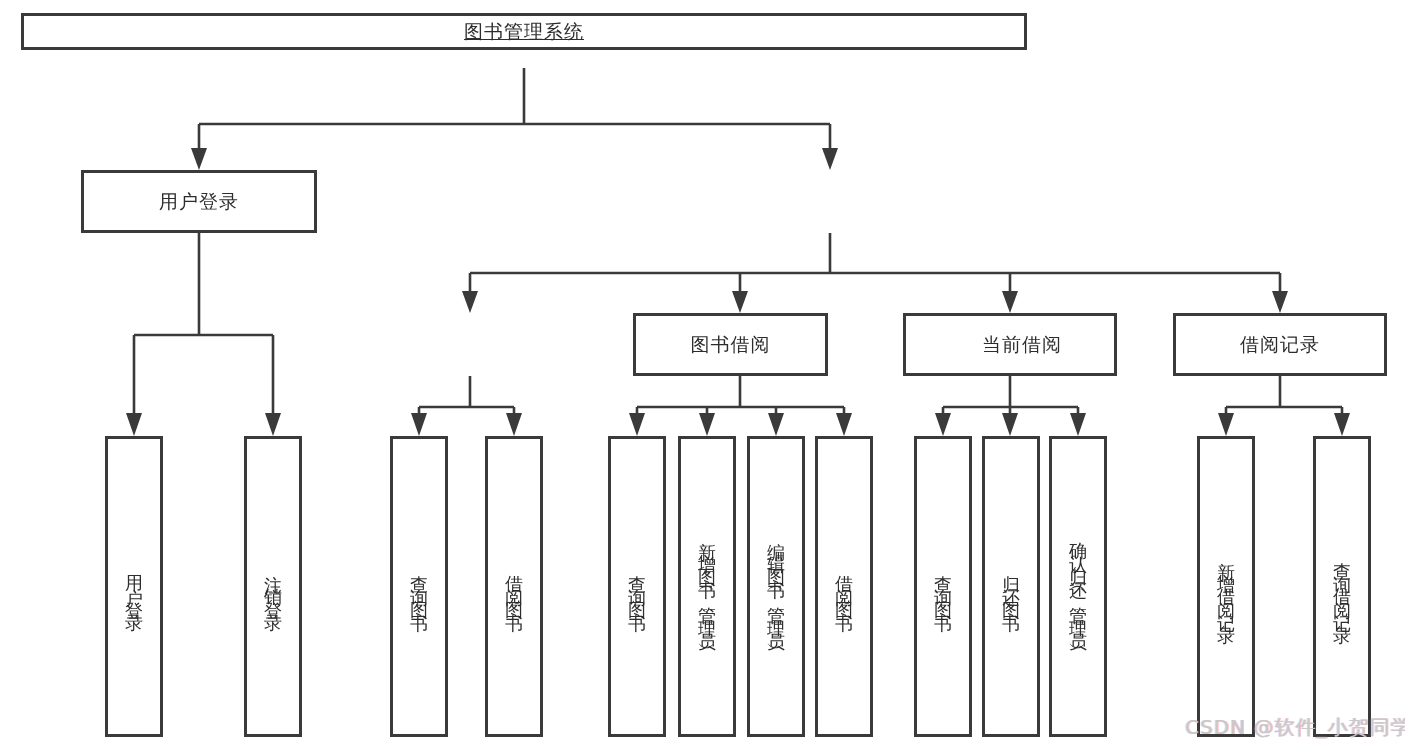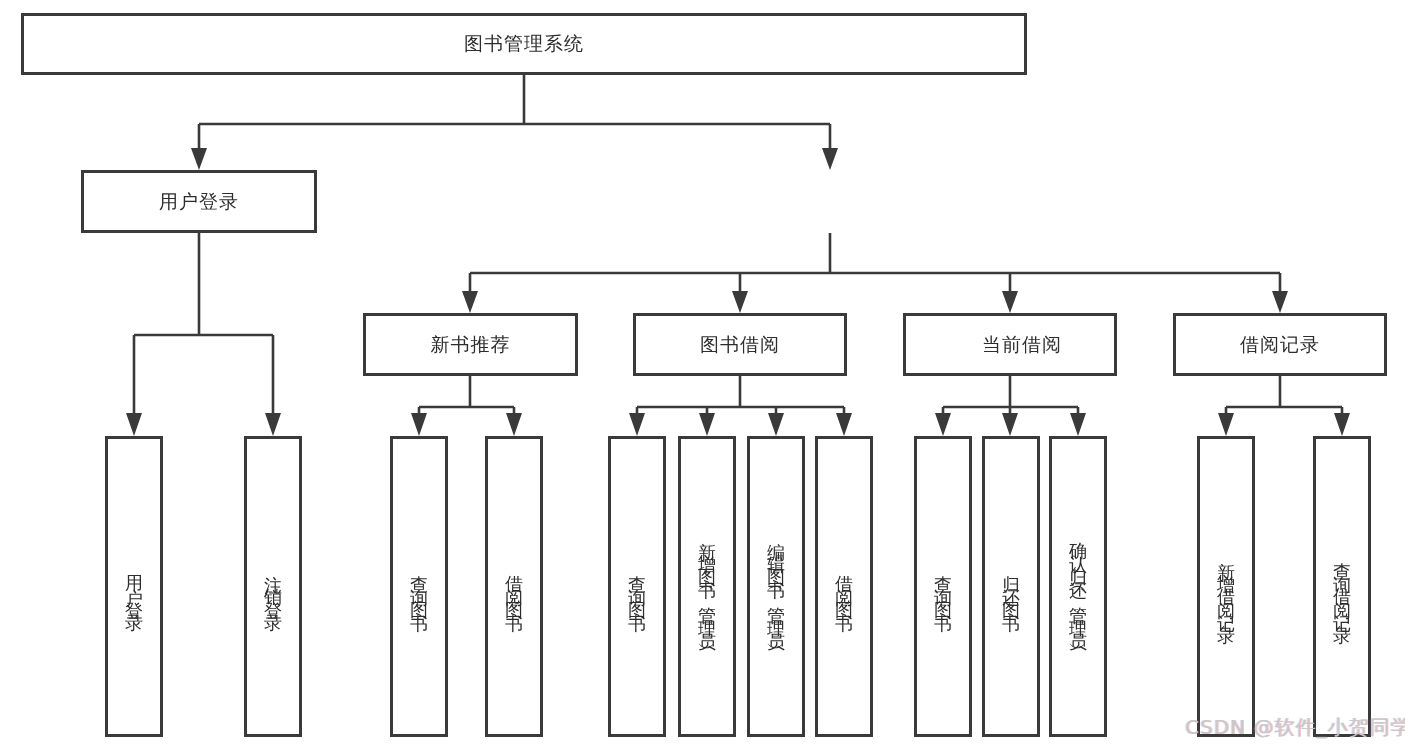--- a/index.html
+++ b/index.html
@@ -10,21 +10,21 @@
     overflow:hidden;
   }
   svg.wires { position:absolute; left:0; top:0; width:1405px; height:747px; }
   .node {
     position:absolute; box-sizing:border-box;
     border:3px solid #3a3a3a; background:#ffffff;
     display:flex; align-items:center; justify-content:center;
     color:#2d2d2d;
   }
   .hnode { font-size:19px; letter-spacing:1px; }
-  .root  { left:21px; top:13px; width:1006px; height:62px; }
+  .root  { left:21px; top:13px; width:1006px; height:37px;text-decoration:underline; }
   .lv2   { top:170px; width:236px; height:63px; }
   .lv3   { top:313px; height:63px; }
   .leaf  { top:436px; width:58px; height:301px; font-size:18px; }
   .leaf span {
     writing-mode:vertical-rl; text-orientation:mixed;
     letter-spacing:13px; line-height:1; white-space:nowrap;
   }
   .watermark {
     position:absolute; left:1185px; top:714px;
     font-size:20px; color:#c9c9c9; letter-spacing:1px;
@@ -81,24 +81,21 @@
   </svg>
 
   <div class="node hnode root">
     <span>图书管理系统</span>
   </div>
 
   <div class="node hnode lv2" style="left:81px;">
     <span>用户登录</span>
   </div>
 
-  <div class="node hnode lv3" style="left:363px; width:215px;">
-    <span>新书推荐</span>
-  </div>
-  <div class="node hnode lv3" style="left:633px; width:214px;">
+  <div class="node hnode lv3" style="left:633px; width:195px;">
     <span>图书借阅</span>
   </div>
   <div class="node hnode lv3" style="left:903px; width:214px;padding-left:24px;">
     <span>当前借阅</span>
   </div>
   <div class="node hnode lv3" style="left:1173px; width:214px;font-family:Liberation Serif, serif;">
     <span>借阅记录</span>
   </div>
 
   <div class="node leaf" style="left:105px;">

